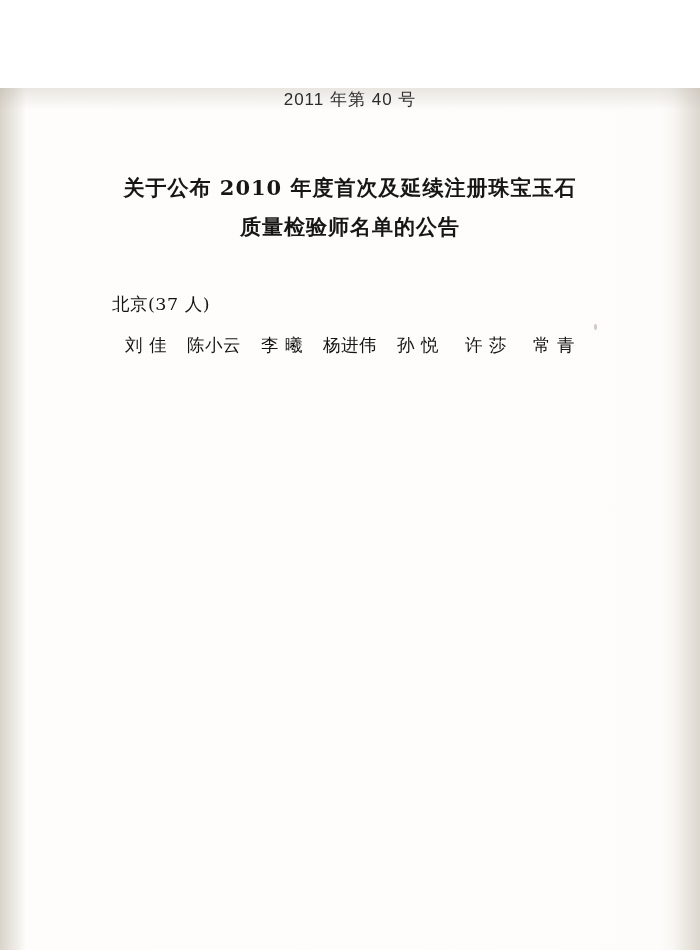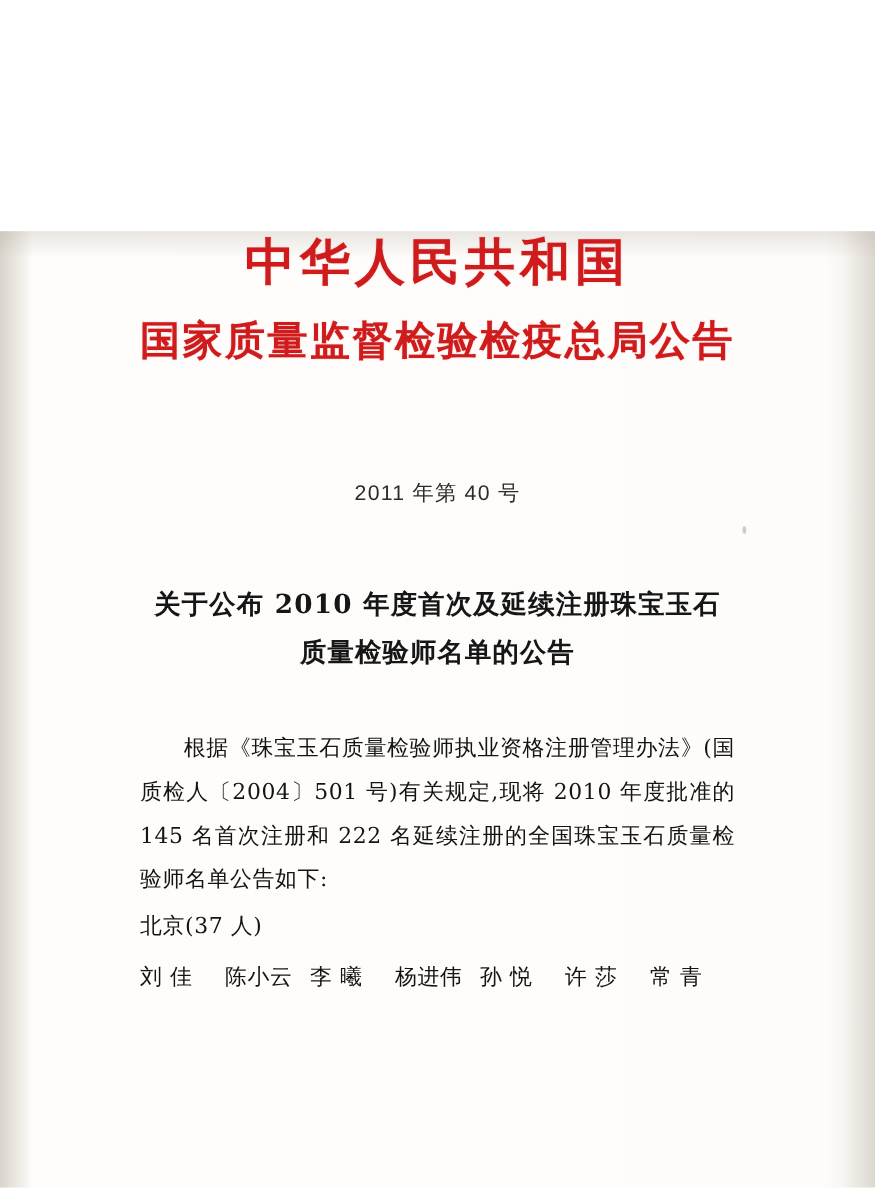--- a/index.html
+++ b/index.html
@@ -102,21 +102,21 @@
     margin-top: 6px;
   }
   .name-row {
     display: flex;
     justify-content: space-between;
     letter-spacing: 0.5px;
     line-height: 2.0;
   }
   .name-cell {
     white-space: nowrap;
-    text-align: left;
+    text-align: center;
     flex: 1 1 0;
   }
   .edge-shadow {
     position: absolute;
     top: 0;
     bottom: 0;
     width: 26px;
     pointer-events: none;
   }
   .edge-left {
@@ -146,34 +146,29 @@
 <div class="page">
   <div class="paper-tint"></div>
   <div class="edge-shadow edge-left"></div>
   <div class="edge-shadow edge-right"></div>
   <div class="edge-top"></div>
 
   <div class="speck" style="left:594px; top:236px; width:3px; height:6px;"></div>
 
   <div class="content">
 
-    <div class="title-block">
-      <div class="title-line1">中华人民共和国</div>
-      <div class="title-line2">国家质量监督检验检疫总局公告</div>
-    </div>
 
     <div class="doc-number">2011 年第 40 号</div>
 
     <div class="subject-block">
       <div class="subject-line">关于公布 2010 年度首次及延续注册珠宝玉石</div>
       <div class="subject-line">质量检验师名单的公告</div>
     </div>
 
     <div class="body-block">
-      <div class="para">根据《珠宝玉石质量检验师执业资格注册管理办法》(国质检人〔2004〕501 号)有关规定,现将 2010 年度批准的 145 名首次注册和 222 名延续注册的全国珠宝玉石质量检验师名单公告如下:</div>
       <div class="region-head">北京(37 人)</div>
 
       <div class="name-rows">
         <div class="name-row">
           <span class="name-cell">刘 佳</span>
           <span class="name-cell">陈小云</span>
           <span class="name-cell">李 曦</span>
           <span class="name-cell">杨进伟</span>
           <span class="name-cell">孙 悦</span>
           <span class="name-cell">许 莎</span>

